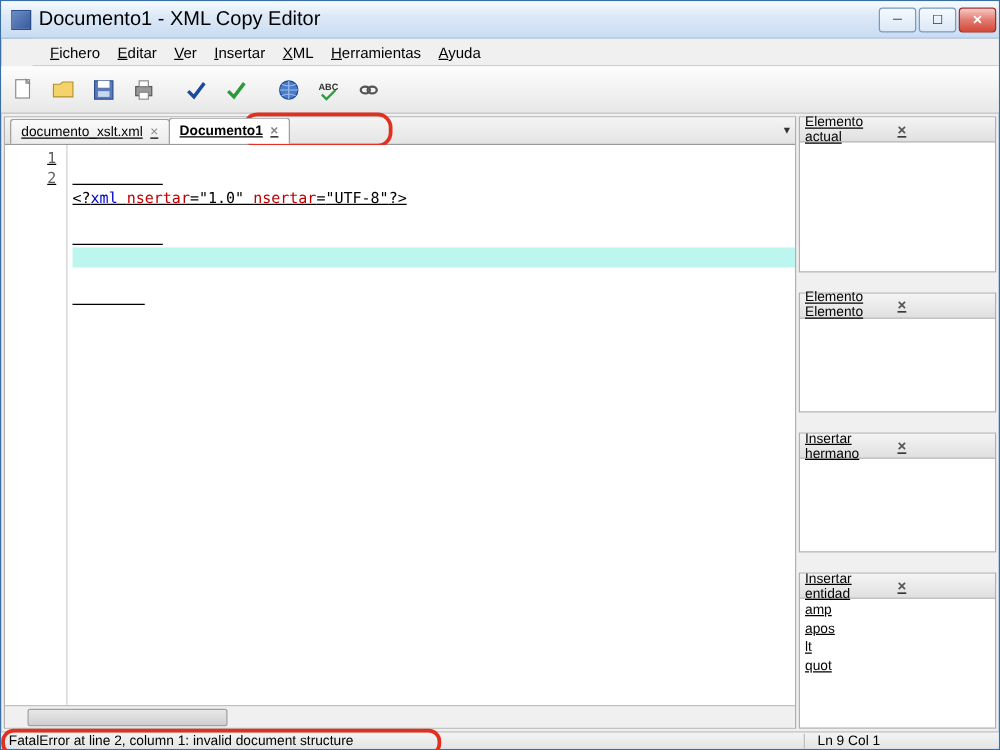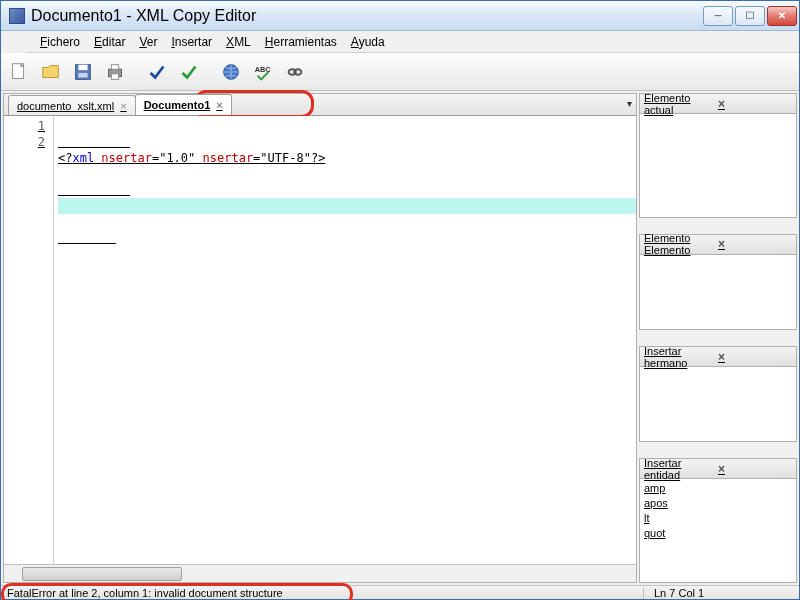--- a/index.html
+++ b/index.html
@@ -194,16 +194,16 @@
         </div>
       </div>
     </div>
   </div>
 
   <div class="statusbar">
     <div class="status-msg">
       <span>FatalError at line 2, column 1: invalid document structure</span>
       <div class="status-highlight" style="left:-6px; top:-4px; width:352px; height:22px;"></div>
     </div>
-    <div class="status-right">Ln 7 Col 1</div>
+    <div class="status-right">Ln 9 Col 1</div>
   </div>
 
 </div>
 
 </body></html>

